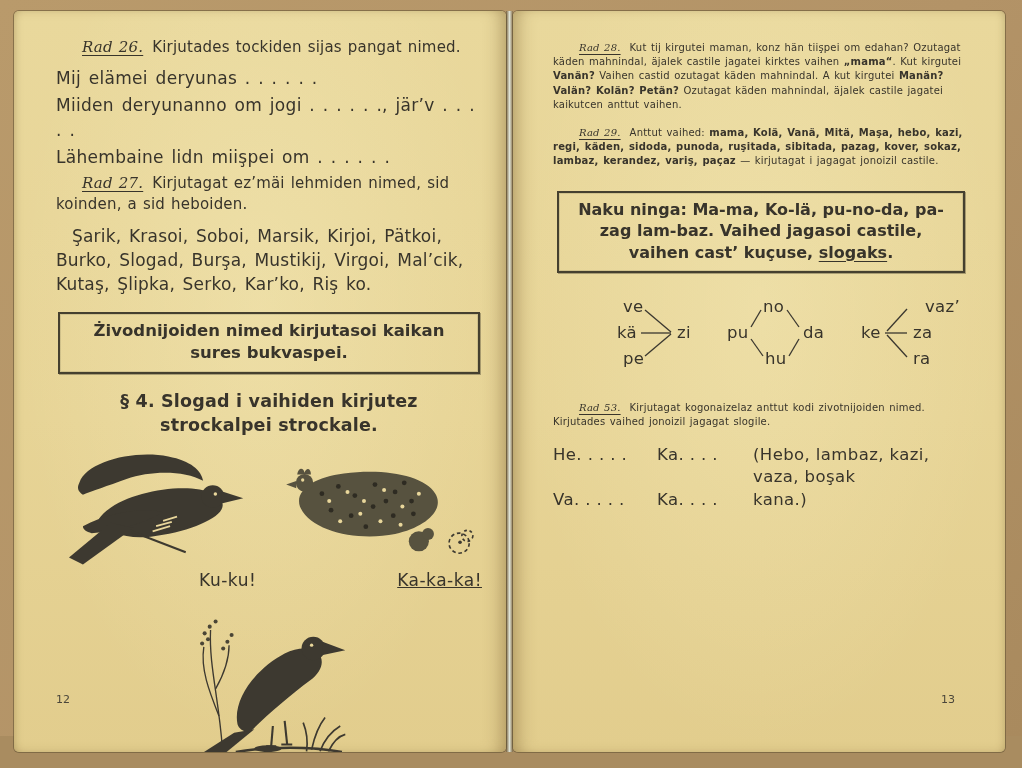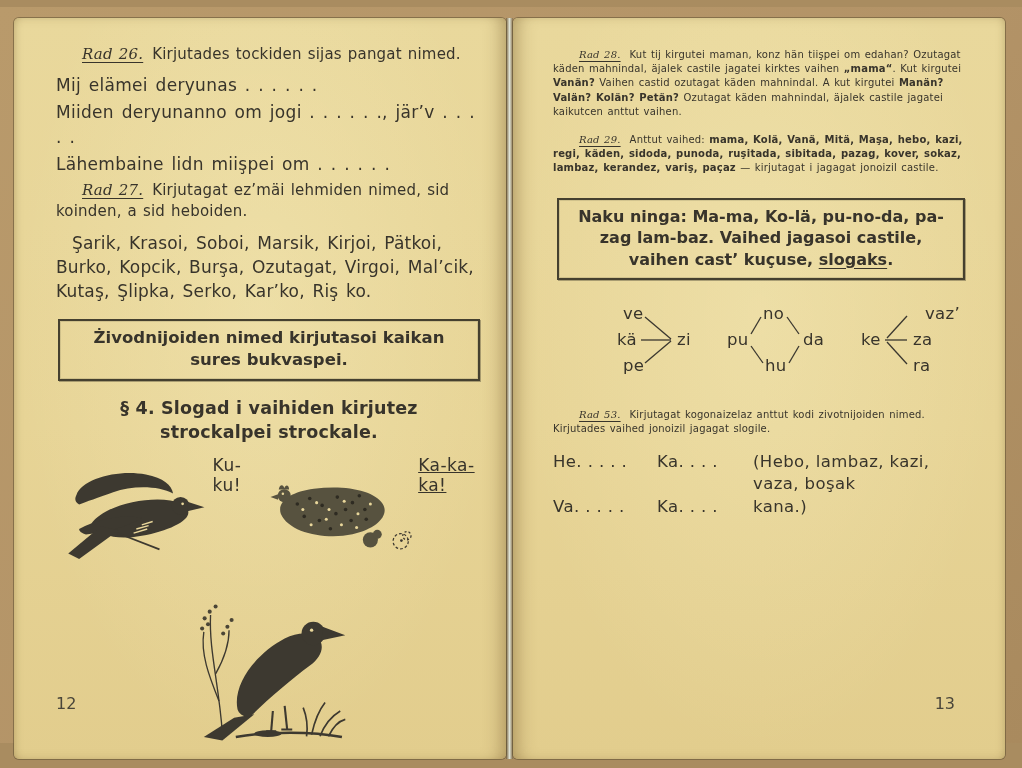--- a/index.html
+++ b/index.html
@@ -9,21 +9,20 @@
     font-family:"DejaVu Sans",sans-serif;
     color:#38342b;
     overflow:hidden;
   }
   .book{
     box-sizing:border-box;
     width:1022px;height:736px;
     padding:11px 14px 16px 14px;
     background:linear-gradient(135deg,#b99a6b 0%,#b39367 55%,#a98a5e 100%);
     display:flex;
-    margin-top:7px;
   }
   .page{
     position:relative;
     box-sizing:border-box;
     width:492px;height:741px;
     background:
       radial-gradient(ellipse at 50% 40%, rgba(255,250,210,.25), rgba(0,0,0,0) 70%),
       linear-gradient(180deg,#e9d89c 0%,#e7d496 55%,#e2cd8d 100%);
     border-radius:5px;
     box-shadow:0 0 0 1px rgba(95,80,50,.55), 2px 2px 6px rgba(60,45,20,.35);
@@ -58,27 +57,27 @@
     box-shadow:1px 1px 0 rgba(69,64,47,.4), inset 0 0 0 1px rgba(69,64,47,.15);
   }
   .rule-box-r{margin:22px 6px 0 4px;font-size:16px;}
 
   .section-heading{
     text-align:center;font-weight:700;font-size:17.5px;line-height:1.35;
     margin:16px 10px 8px 10px;letter-spacing:.2px;
   }
 
   .bird-row{display:flex;margin-top:4px;}
-  .bird-col{display:flex;align-items:flex-start;}
+  .bird-col{display:flex;flex-direction:column;align-items:flex-end;}
   .bird-col.c1{width:47%;}
   .bird-col.c2{width:53%;text-decoration:underline;}
   .bird-caption{font-size:17px;letter-spacing:.5px;margin-top:2px;}
   .crow-block{display:flex;flex-direction:column;align-items:center;margin-top:8px;}
 
-  .pagenum{position:absolute;bottom:46px;font-size:16px;color:#4a463a;}
+  .pagenum{position:absolute;bottom:46px;font-size:11px;color:#4a463a;}
   .pagenum-l{left:42px;}
   .pagenum-r{right:50px;}
 
   .diagram{position:relative;height:84px;margin:22px 0 0 48px;width:372px;font-size:16.5px;}
   .diagram svg{position:absolute;left:0;top:0;width:372px;height:84px;}
   .dg{position:absolute;white-space:nowrap;letter-spacing:.3px;}
 
   .fill-table{margin-top:14px;font-size:16.5px;line-height:1.38;letter-spacing:.4px;}
   .fill-row{display:flex;}
   .fill-row .c1{width:104px;}
@@ -96,21 +95,21 @@
   <div class="page page-left">
     <div class="inner-l">
       <p class="para"><span class="rad">Rad 26.</span><span>Kirjutades tockiden sijas pangat nimed.</span></p>
 
       <p class="fill-line">Mij elämei deryunas . . . . . .</p>
       <p class="fill-line">Miiden deryunanno om jogi . . . . . ., jär’v . . . . .</p>
       <p class="fill-line">Lähembaine lidn miişpei om . . . . . .</p>
 
       <p class="para" style="margin-top:4px"><span class="rad">Rad 27.</span><span>Kirjutagat ez’mäi lehmiden nimed, sid koinden, a sid heboiden.</span></p>
 
-      <p class="names">Şarik, Krasoi, Soboi, Marsik, Kirjoi, Pätkoi, Burko, Kopcik, Burşa, Ozutagat, Virgoi, Mal’cik, Kutaş, Şlipka, Serko, Kar’ko, Riş ko.</p>
+      <p class="names">Şarik, Krasoi, Soboi, Marsik, Kirjoi, Pätkoi, Burko, Slogad, Burşa, Mustikij, Virgoi, Mal’cik, Kutaş, Şlipka, Serko, Kar’ko, Riş ko.</p>
 
       <div class="rule-box">Żivodnijoiden nimed kirjutasoi kaikan sures bukvaspei.</div>
 
       <div class="section-heading">§ 4. Slogad i vaihiden kirjutez strockalpei strockale.</div>
 
       <div class="bird-row">
         <div class="bird-col c1">
           <svg width="205" height="122" viewBox="0 0 230 140">
             <path class="ink" d="M30,42 C38,18 92,4 132,12 C158,17 170,28 172,40 C150,28 112,28 84,38 C62,46 44,52 34,56 C28,52 27,48 30,42 Z"></path>
             <path class="ink" d="M52,84 C70,58 130,44 168,50 C190,54 198,64 193,73 C186,86 150,100 112,104 C84,107 62,100 52,84 Z"></path>

